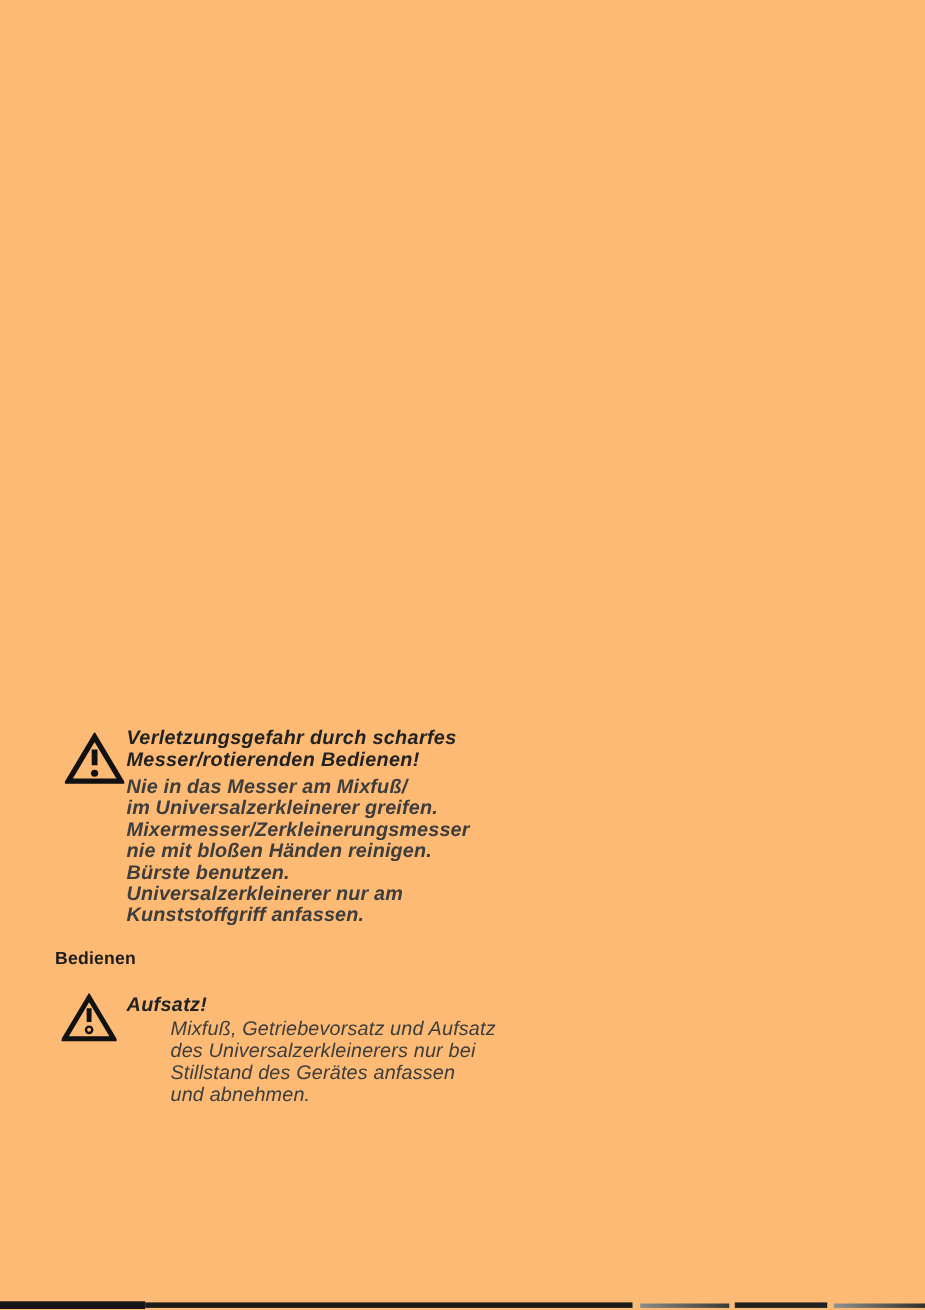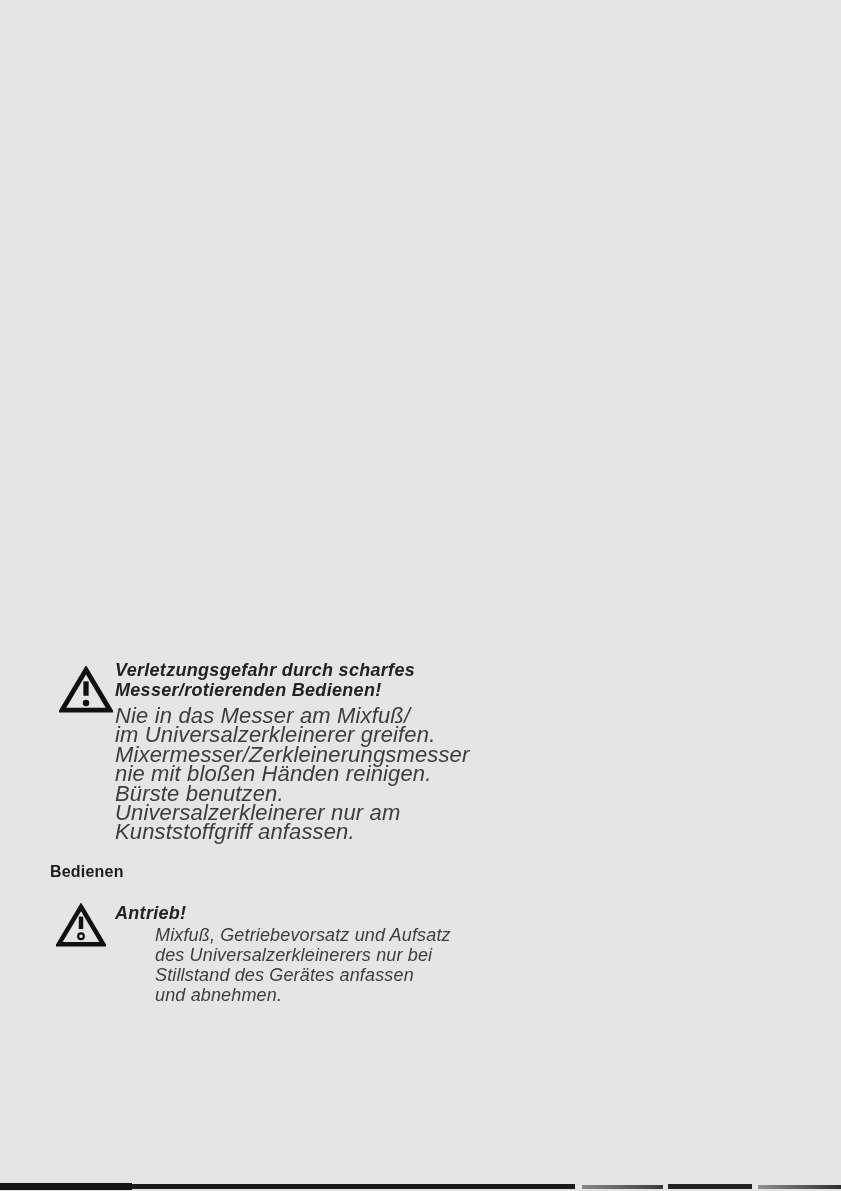--- a/index.html
+++ b/index.html
@@ -1,38 +1,39 @@
 <!DOCTYPE html>
 <html><head>
 <meta charset="utf-8">
 <style>
   html, body { margin: 0; padding: 0; background: #ffffff; }
   .page {
     position: relative;
     width: 841px;
     height: 1191px;
-    background: #e5e5e5;
+    background: #fdba74;
     overflow: hidden;
     font-family: "Liberation Sans", sans-serif;
   }
   .abs { position: absolute; }
 
   
   .w1-icon { left: 59px; top: 666px; width: 54px; height: 48px; }
   .w1-title {
     left: 115px; top: 660px;
     font-size: 18px; font-weight: bold; font-style: italic;
     color: #222222; line-height: 20px; letter-spacing: 0.3px;
     white-space: nowrap;
   }
   .w1-body {
     left: 115px; top: 706px;
-    font-size: 22px; font-style: italic;
+    font-size: 18px; font-style: italic;
     color: #3d3d3d; line-height: 19.4px; letter-spacing: 0.15px;
     white-space: nowrap;
+    font-weight: bold;
   }
 
   
   .section-heading {
     left: 50px; top: 863px;
     font-size: 16px; font-weight: bold;
     color: #1c1c1c; letter-spacing: 0.2px;
     white-space: nowrap;
   }
 
@@ -93,21 +94,21 @@
   <div class="abs section-heading">Bedienen</div>
 
   <div class="abs w2-icon">
     <svg width="50" height="45" viewBox="0 0 56 50" xmlns="http://www.w3.org/2000/svg">
       <polygon points="28,4 53,46 3,46" fill="none" stroke="#111111" stroke-width="5" stroke-linejoin="miter"></polygon>
       <path d="M28 15 L28 29" stroke="#111111" stroke-width="5" stroke-linecap="butt"></path>
       <circle cx="28" cy="37" r="3.2" fill="none" stroke="#111111" stroke-width="2.4"></circle>
     </svg>
   </div>
 
-  <div class="abs w2-title">Antrieb!</div>
+  <div class="abs w2-title">Aufsatz!</div>
 
   <div class="abs w2-body">
       <div>Mixfuß, Getriebevorsatz und Aufsatz</div>
       <div>des Universalzerkleinerers nur bei</div>
       <div>Stillstand des Gerätes anfassen</div>
       <div>und abnehmen.</div>
     </div>
 
   <div>
     <div class="scan-seg seg1"></div>

